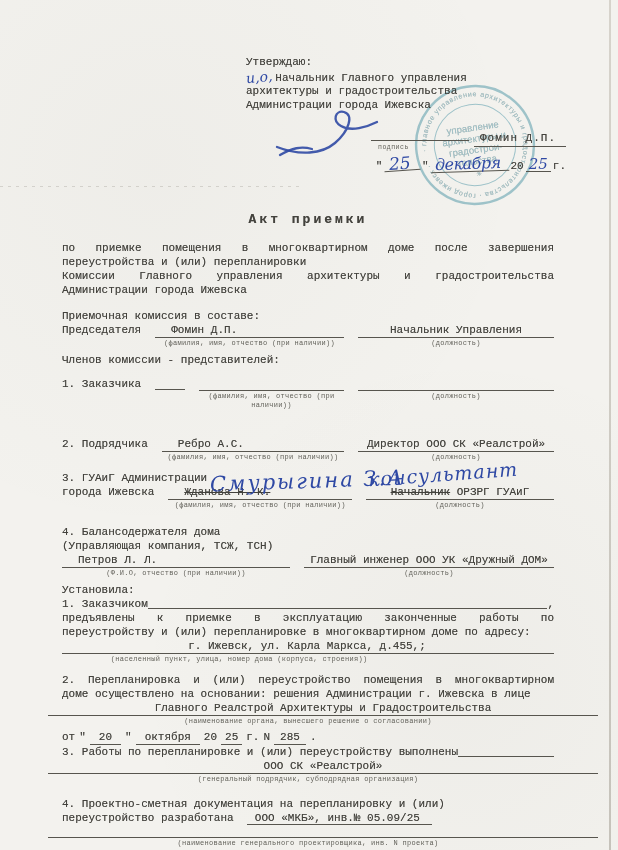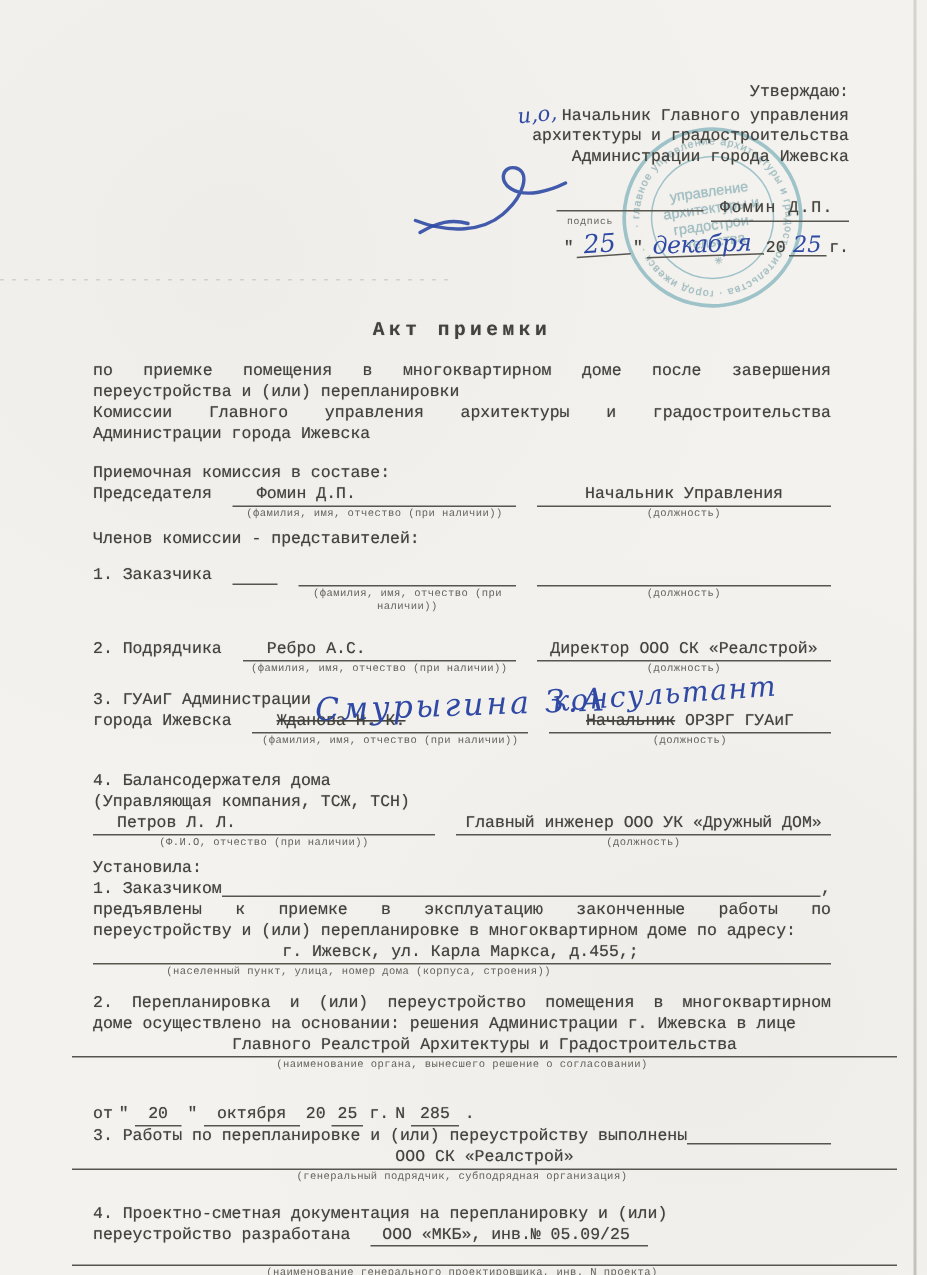--- a/index.html
+++ b/index.html
@@ -13,21 +13,21 @@
     font-family:"Liberation Mono","DejaVu Sans Mono",monospace;
     font-size:11px;line-height:14px;color:#43423d;overflow:hidden;
     text-shadow:0 0 .6px rgba(64,62,57,.55);
   }
   .scan-edge{position:absolute;top:0;bottom:0;right:7px;width:2px;
     background:linear-gradient(#cdc9c0,#b7b3aa);opacity:.75}
   .scan-line{position:absolute;left:0;top:186px;width:300px;height:1px;opacity:.45;
     background:repeating-linear-gradient(90deg,rgba(125,120,110,.55) 0 3px,transparent 3px 8px)}
 
   
-  .approval{position:absolute;top:56px;right:52px;width:320px;text-align:right;
+  .approval{position:absolute;top:56px;right:52px;width:320px;
     line-height:13.5px;z-index:2}
   .a-line{white-space:nowrap}
   .hw{font-family:"DejaVu Serif",serif;font-style:italic;color:#2f49a4;text-shadow:none}
   .hw-io{display:inline-block;font-size:14px;transform:rotate(-6deg) translateY(1px);margin-right:3px}
   .sig-row{position:relative;display:flex;justify-content:flex-end;align-items:baseline;
     gap:5px;margin-top:16px;height:17px}
   .signature{position:absolute;left:28px;top:-26px;width:150px;height:60px;z-index:3;
     pointer-events:none}
   .signature path{fill:none;stroke:#2f49a4;stroke-width:2.3;stroke-linecap:round;opacity:.9}
   .sig-line{position:relative;display:inline-block;width:98px;height:13px;
@@ -169,21 +169,21 @@
       <span class="field f-grow">
         <span class="fval"></span>
         <span class="fsub">(фамилия, имя, отчество (при наличии))</span>
       </span>
       <span class="field f2">
         <span class="fval"></span>
         <span class="fsub">(должность)</span>
       </span>
     </div>
 
-    <div class="frow" style="margin-top:16px">
+    <div class="frow" style="margin-top:27px">
       <span class="flabel">2. Подрядчика</span>
       <span class="field f-grow">
         <span class="fval fval-left">Ребро А.С.</span>
         <span class="fsub">(фамилия, имя, отчество (при наличии))</span>
       </span>
       <span class="field f2">
         <span class="fval fval-center">Директор ООО СК «Реалстрой»</span>
         <span class="fsub">(должность)</span>
       </span>
     </div>
@@ -229,21 +229,21 @@
       <span>г. Ижевск, ул. Карла Маркса, д.455,</span>
       <span>;</span>
     </div>
     <span class="fsub sub-center addr-sub">(населенный пункт, улица, номер дома (корпуса, строения))</span>
 
     <div class="jl" style="margin-top:9px">2. Перепланировка и (или) переустройство помещения в многоквартирном</div>
     <div>доме осуществлено на основании: решения Администрации г. Ижевска в лице</div>
     <div class="org wide">Главного Реалстрой Архитектуры и Градостроительства</div>
     <span class="fsub sub-center">(наименование органа, вынесшего решение о согласовании)</span>
 
-    <div class="dateline" style="margin-top:21px">
+    <div class="dateline" style="margin-top:4px">
       <span>от</span>
       <span>"</span>
       <span class="useg">20</span>
       <span>"</span>
       <span class="useg">октября</span>
       <span>20</span>
       <span class="useg" style="padding:0 4px">25</span>
       <span>г.</span>
       <span>N</span>
       <span class="useg" style="padding:0 6px">285</span>

